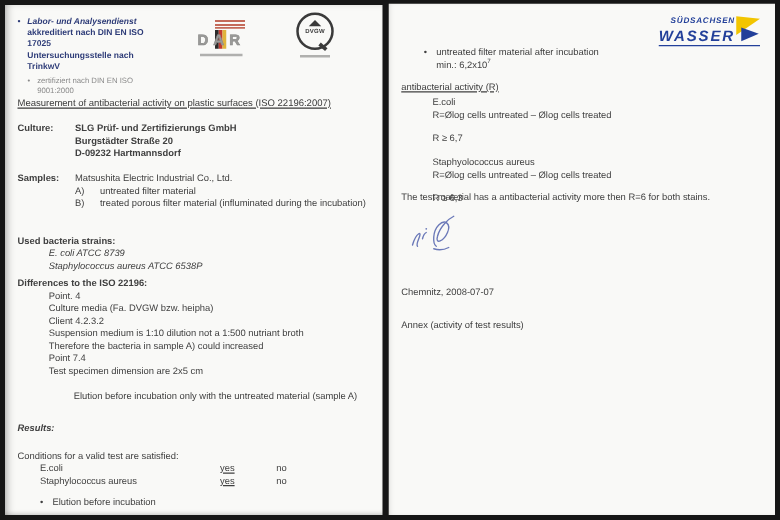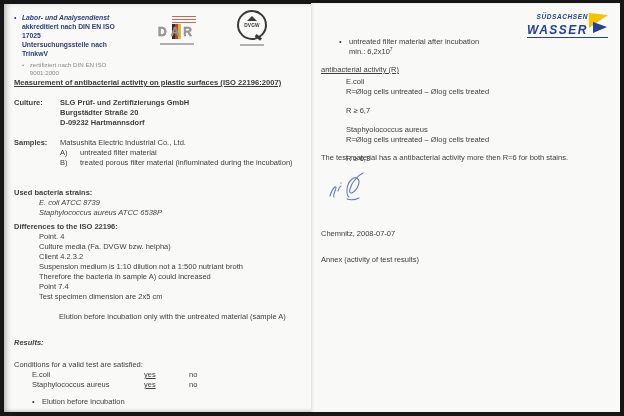--- a/index.html
+++ b/index.html
@@ -4,21 +4,21 @@
 <style>
   html,body{margin:0;padding:0;}
   body{
     width:624px;height:416px;position:relative;overflow:hidden;
     background:#161616;
     font-family:"Liberation Sans", sans-serif;
     -webkit-font-smoothing:antialiased;
   }
   .page{position:absolute;background:#f9f9f7;color:#404040;}
   .page-left{left:4px;top:4px;width:302px;height:408px;
-    box-shadow:inset 4px 0 7px -3px rgba(0,0,0,.35), inset 0 -2px 4px -2px rgba(0,0,0,.2);padding-left:28px;}
+    box-shadow:inset 4px 0 7px -3px rgba(0,0,0,.35), inset 0 -2px 4px -2px rgba(0,0,0,.2);}
   .page-right{left:311px;top:3px;width:309px;height:409px;
     box-shadow:inset 2px 0 5px -3px rgba(0,0,0,.25);}
   .t{font-size:7.5px;line-height:10px;}
   .b{font-weight:bold;}
   .i{font-style:italic;}
   .u{text-decoration:underline;}
 
   
   .acc-block{position:absolute;left:10px;top:9px;width:120px;color:#2e3c78;}
   .acc-row{display:flex;}
@@ -48,34 +48,34 @@
   .dvgw-house{position:absolute;left:8px;top:4px;width:0;height:0;
     border-left:5px solid transparent;border-right:5px solid transparent;
     border-bottom:5px solid #3a3a3a;}
   .dvgw-word{position:absolute;left:0;top:11px;width:26px;text-align:center;
     font-size:4.8px;font-weight:bold;color:#3a3a3a;letter-spacing:.2px;}
   .dvgw-tail{position:absolute;right:3px;bottom:0;width:7px;height:2.5px;background:#3a3a3a;
     transform:rotate(40deg);}
   .dvgw-cap{margin:4px auto 0;width:24px;height:2px;background:#b0b0ae;}
 
   .doc-title{position:absolute;left:10px;top:74px;right:6px;
-    font-size:7.6px;font-weight:bold;text-decoration:underline;color:#3a3a3a;}
+    font-size:7.6px;font-weight:normal;text-decoration:underline;color:#3a3a3a;}
 
   .sec{position:absolute;left:10px;right:6px;}
   .lbl-row{display:flex;}
   .lbl{width:46px;font-weight:bold;flex:none;}
   .val-col{flex:1;}
   .sample-item{display:flex;}
   .sample-key{width:20px;flex:none;}
   .indent1{margin-left:25px;}
   .indent2{margin-left:45px;}
 
   .cond-row{display:flex;margin-left:18px;}
   .cond-name{width:112px;flex:none;}
-  .cond-yes{width:45px;flex:none;text-decoration:underline;}
+  .cond-yes{width:45px;flex:none;text-decoration:underline;margin-left:32px;}
   .bullet-row{display:flex;margin-left:18px;}
   .bullet-dot{width:10px;flex:none;}
 
   
   .sw-logo{position:absolute;right:12px;top:10px;width:100px;height:26px;text-align:right;
     color:#23409a;}
   .sw-l1{font-size:6.5px;line-height:7px;font-weight:bold;font-style:italic;letter-spacing:.6px;
     padding-right:20px;}
   .sw-l2{font-size:12px;line-height:13px;font-weight:bold;font-style:italic;letter-spacing:1.5px;
     padding-right:20px;border-bottom:1.5px solid #23409a;display:inline-block;}

